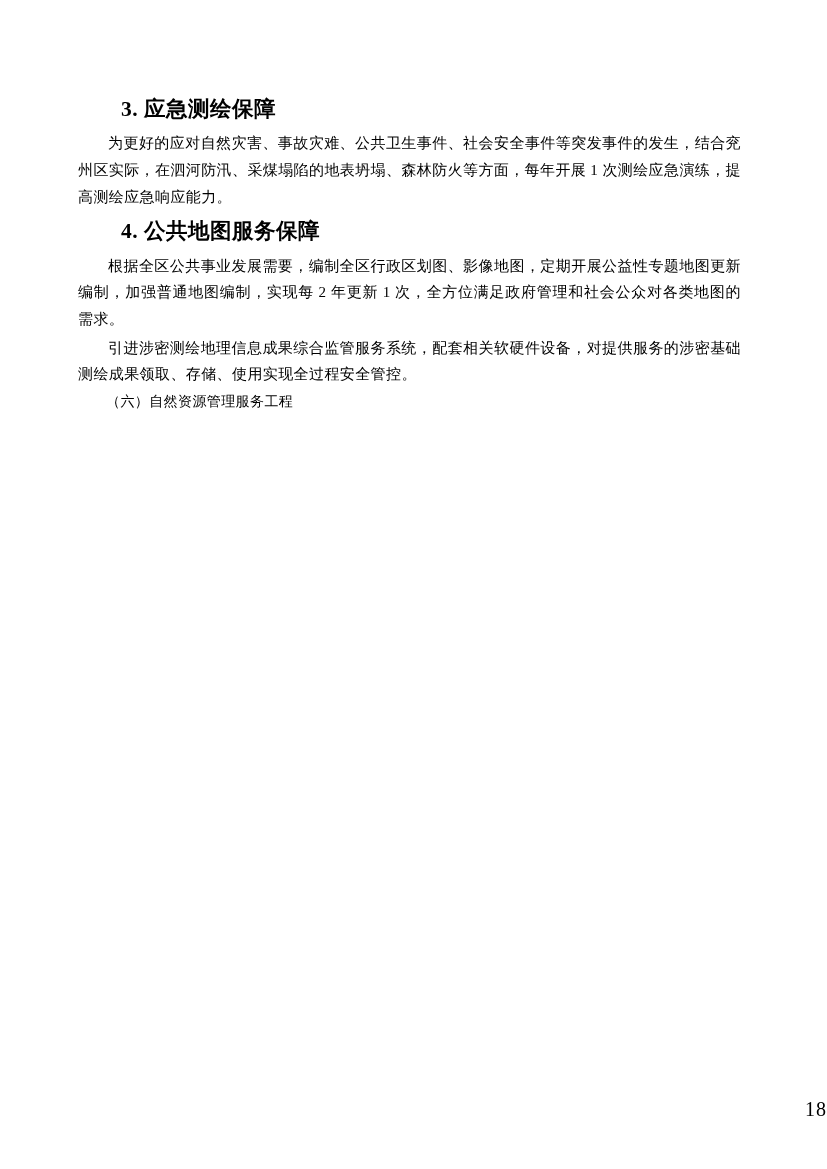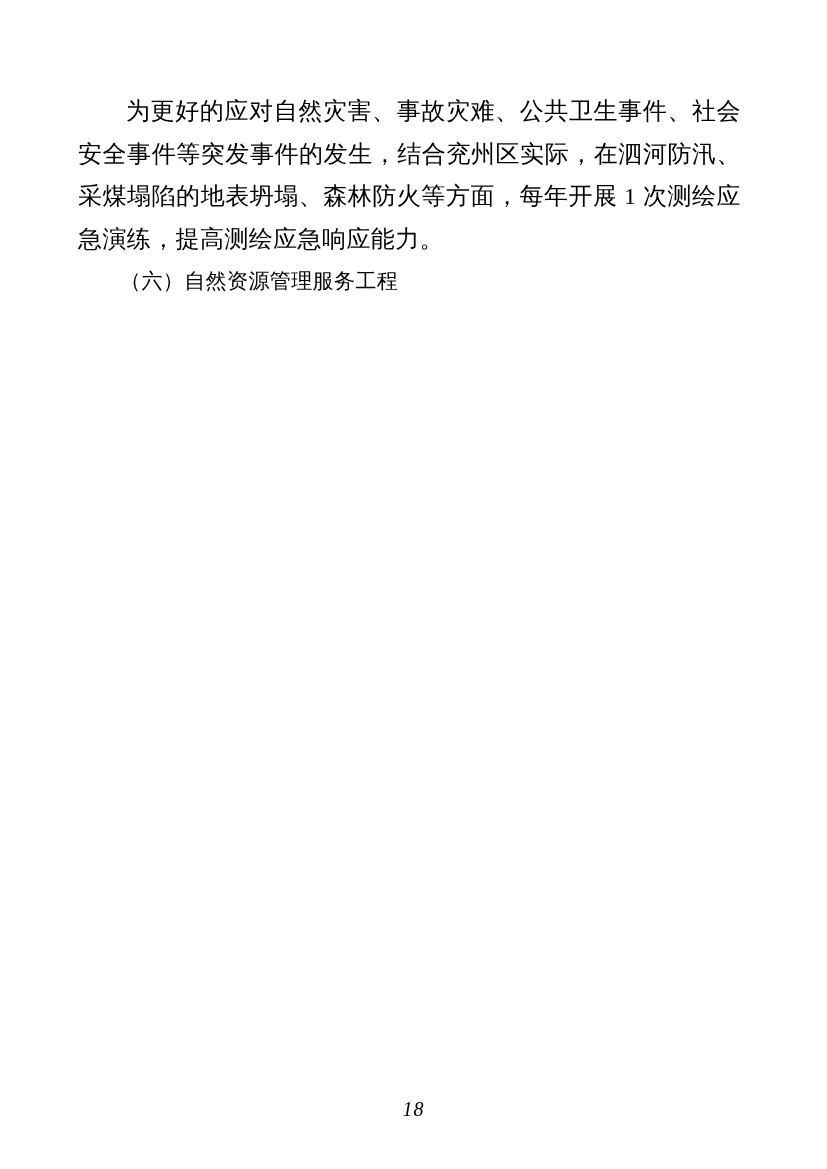--- a/index.html
+++ b/index.html
@@ -28,66 +28,69 @@
   .heading {
     font-size: 21.5px;
     font-weight: bold;
     line-height: 1.78;
     letter-spacing: 0.5px;
     text-indent: 2em;
     margin: 0 0 2px 0;
     font-family: "Liberation Serif", "DejaVu Serif", serif;
   }
   .para {
-    font-size: 24px;
+    font-size: 15px;
     line-height: 1.78;
     letter-spacing: 0.4px;
     text-indent: 2em;
     margin: 0 8px 2px 0;
     text-align: justify;
     text-justify: inter-ideograph;
     font-family: "Liberation Serif", "DejaVu Serif", serif;
   }
   .para-last-center {
     text-align: justify;
   }
   .subheading {
-    font-size: 21px;
+    font-size: 14px;
     line-height: 1.78;
     letter-spacing: 0.4px;
     text-indent: 2em;
     margin: 0 0 2px 0;
-    font-family: Liberation Serif, serif;
+    font-family: Liberation Mono, monospace;
   }
   .page-number {
     position: absolute;
     left: 0;
     right: 0;
     bottom: 48px;
-    text-align: center;
+    text-align: right;
     font-size: 20px;
     font-family: "Liberation Serif", "DejaVu Serif", serif;
     letter-spacing: 1px;
-    font-style: italic;
   }
 </style>
 </head>
 <body>
 
 <div class="page">
 
   <div class="body-block">
 
+    <p class="heading">3. 应急测绘保障</p>
 
     <p class="para">为更好的应对自然灾害、事故灾难、公共卫生事件、社会安全事件等突发事件的发生，结合兖州区实际，在泗河防汛、采煤塌陷的地表坍塌、森林防火等方面，每年开展 1 次测绘应急演练，提高测绘应急响应能力。</p>
 
 
+    <p class="heading">4. 公共地图服务保障</p>
+
+    <p class="para">根据全区公共事业发展需要，编制全区行政区划图、影像地图，定期开展公益性专题地图更新编制，加强普通地图编制，实现每 2 年更新 1 次，全方位满足政府管理和社会公众对各类地图的需求。</p>
 
 
-
+    <p class="para">引进涉密测绘地理信息成果综合监管服务系统，配套相关软硬件设备，对提供服务的涉密基础测绘成果领取、存储、使用实现全过程安全管控。</p>
 
     <p class="subheading">（六）自然资源管理服务工程</p>
 
 
   </div>
 
   <div class="page-number">18</div>
 
 </div>
 

